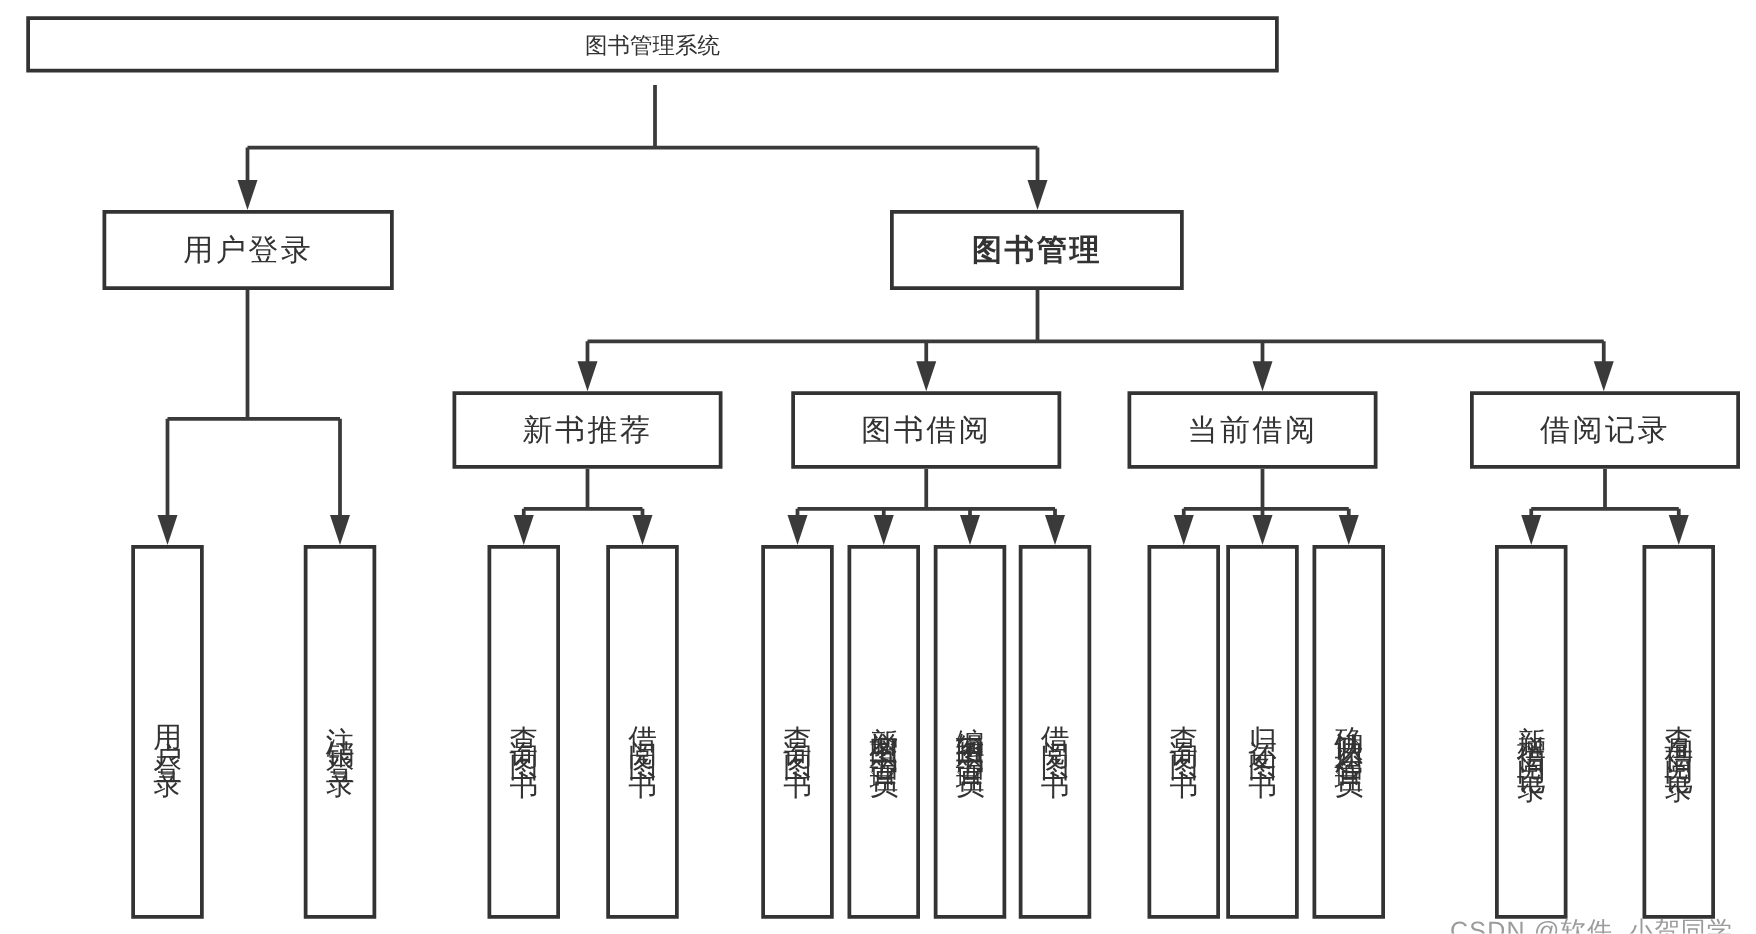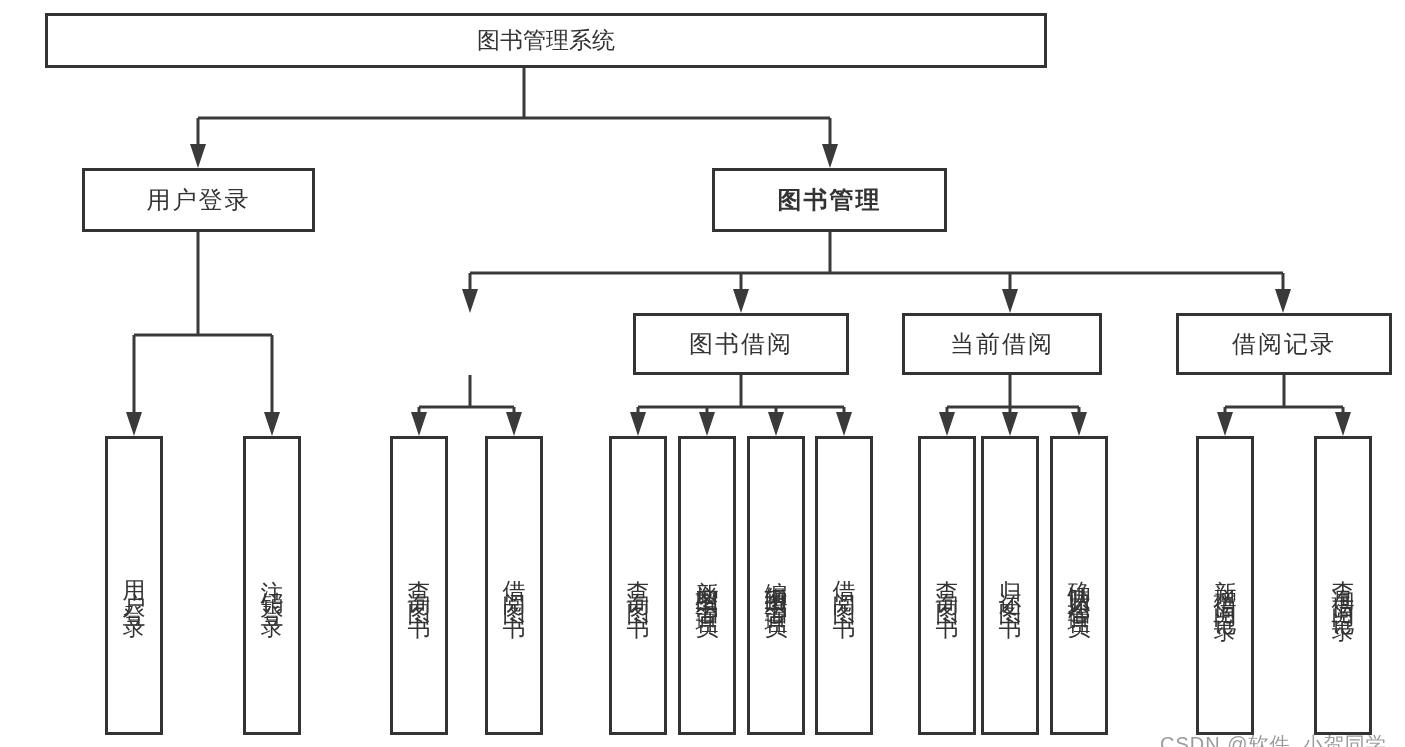--- a/index.html
+++ b/index.html
@@ -11,21 +11,21 @@
   svg.wires { position:absolute; left:0; top:0; width:1405px; height:747px; }
   svg.wires line, svg.wires path { stroke:#3a3a3a; stroke-width:3; fill:none; }
   svg.wires polygon { fill:#3a3a3a; stroke:none; }
 
   .node {
     position:absolute; box-sizing:border-box; background:#ffffff;
     border:3px solid #333333; display:flex; align-items:center; justify-content:center;
     text-align:center;
   }
   .hnode { font-size:24px; letter-spacing:2px; }
-  .root  { left:21px;  top:13px;  width:1002px; height:55px; font-size:23px;margin-left:24px; }
+  .root  { left:21px;  top:13px;  width:1002px; height:45px; font-size:18px; }
 
   .l2 { top:168px; height:64px; }
   .user-login    { left:82px;  width:233px; }
   .book-mgmt     { left:712px; width:235px;font-weight:bold; }
 
   .l3 { top:313px; height:62px; }
   .new-books      { left:362px;  width:216px; }
   .book-borrow    { left:633px;  width:216px; }
   .current-borrow { left:902px;  width:200px; }
   .borrow-records { left:1176px; width:216px; }
@@ -122,20 +122,21 @@
       <line x1="1343" y1="407" x2="1343" y2="414"></line>
         <polygon points="1335,412 1351,412 1343,436"></polygon>
     </g>
   </svg>
 
   <div class="node root">图书管理系统</div>
 
   <div class="node hnode l2 user-login">用户登录</div>
   <div class="node hnode l2 book-mgmt">图书管理</div>
 
+  <div class="node hnode l3 new-books">新书推荐</div>
   <div class="node hnode l3 book-borrow">图书借阅</div>
   <div class="node hnode l3 current-borrow">当前借阅</div>
   <div class="node hnode l3 borrow-records">借阅记录</div>
 
   <div class="node leaf ls-s p-ul1">
     <span>用户登录</span>
   </div>
   <div class="node leaf ls-s p-ul2">
     <span>注销登录</span>
   </div>

